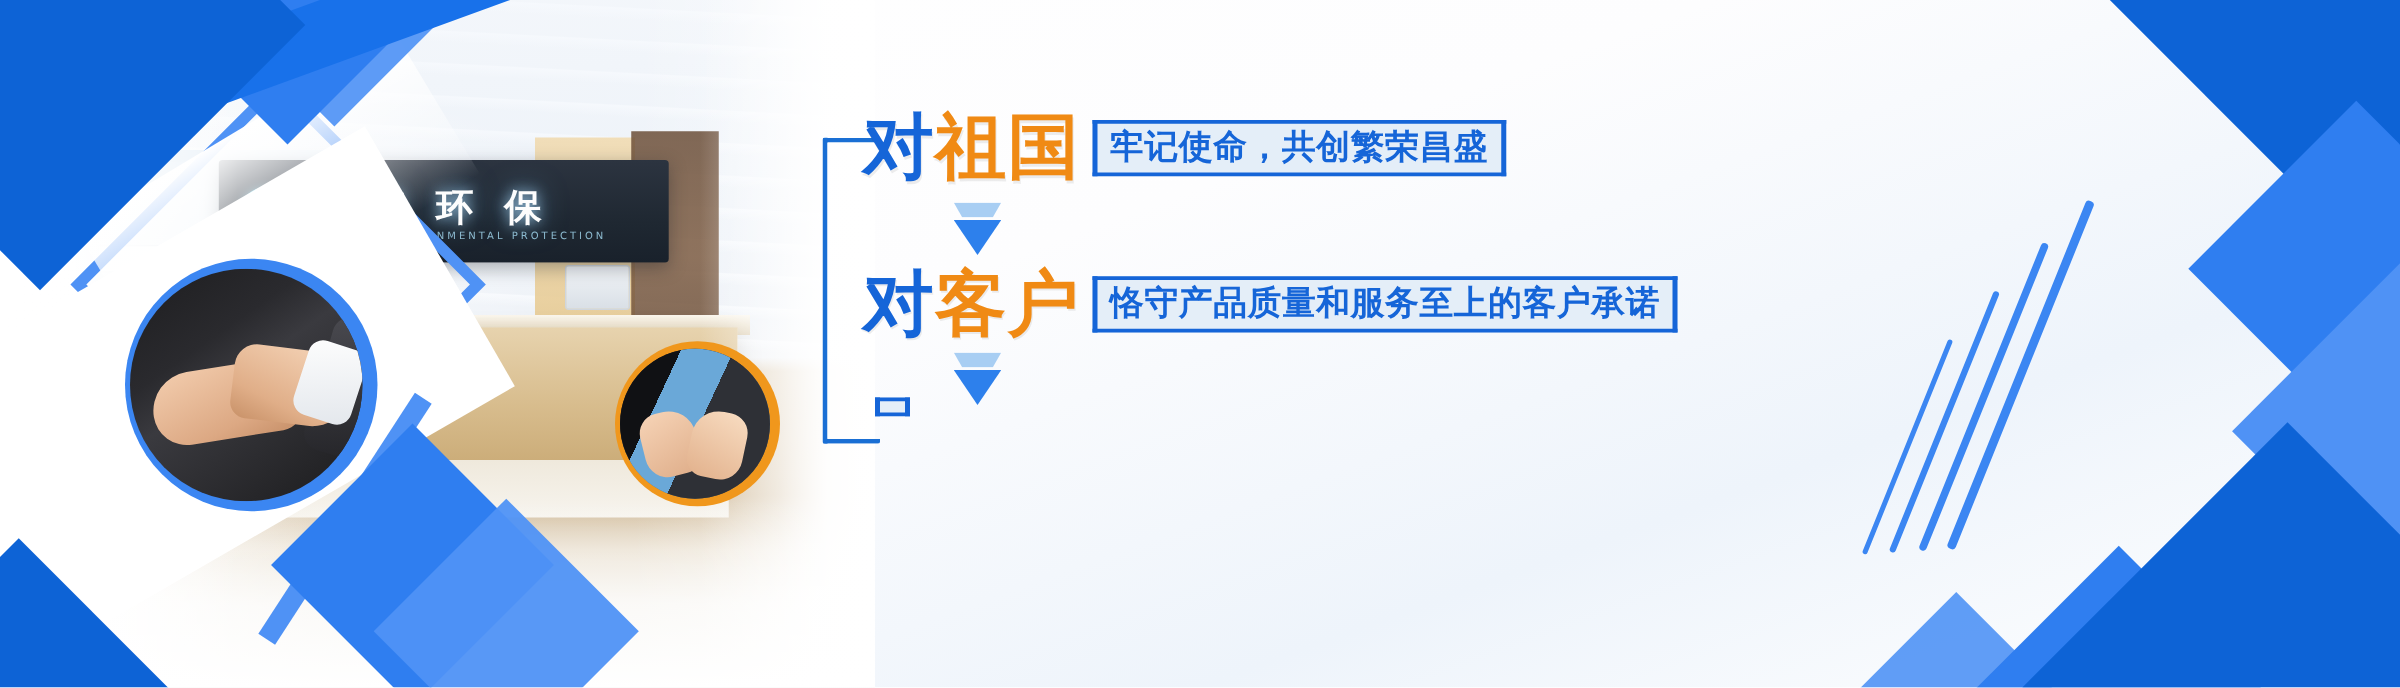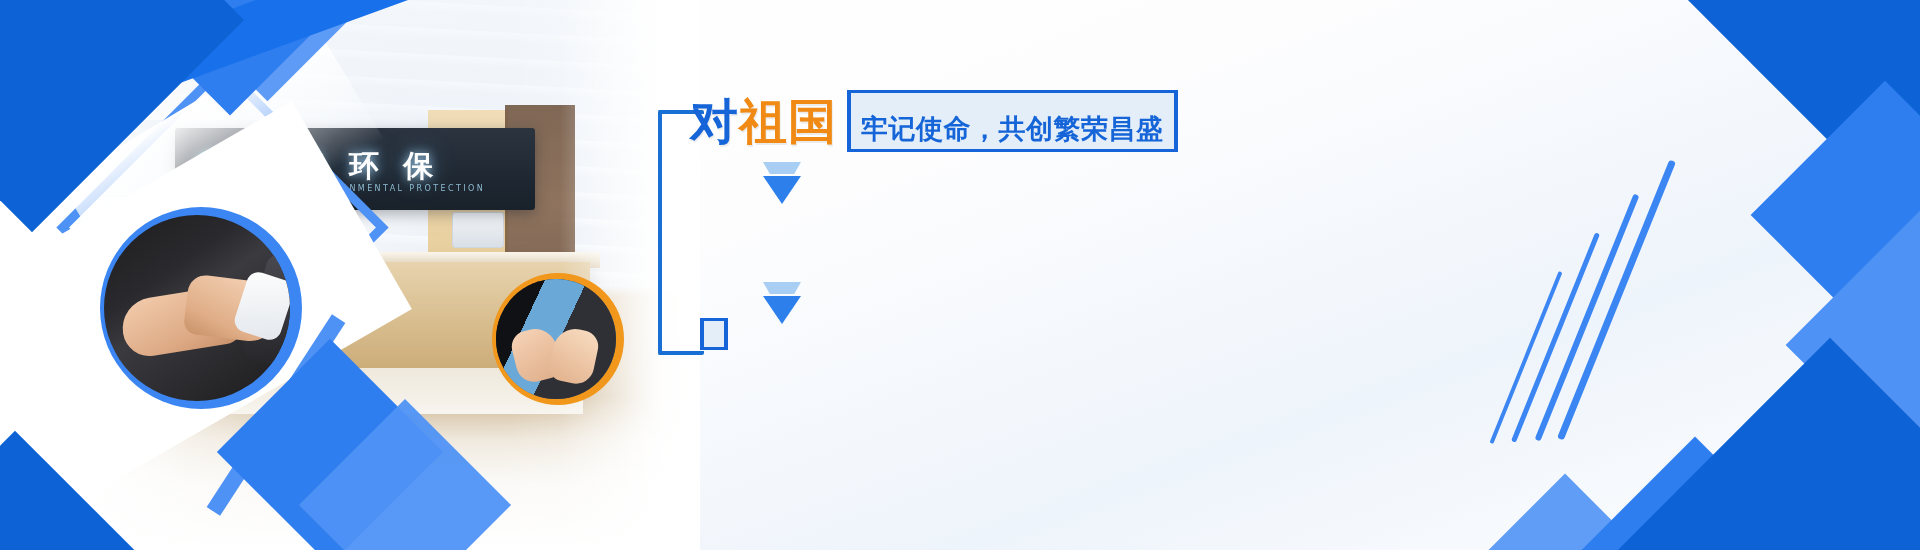--- a/index.html
+++ b/index.html
@@ -290,31 +290,31 @@
   }
   .row{
     position:absolute; left:40px; display:flex; align-items:center; gap:0;
   }
   .row-1{ top:90px; }
   .row-2{ top:215px; }
   .row-3{ top:318px; }
 
   .kw{
     font-family:"DejaVu Sans","Liberation Sans",sans-serif;
-    font-weight:700; font-size:48px; line-height:1;
+    font-weight:700; font-size:57px; line-height:1;
     letter-spacing:1px; white-space:nowrap;
     text-shadow:1px 2px 0 rgba(0,0,0,0.07);
   }
   .kw .b{ color:#1565d8; }
   .kw .o{ color:#f08a14; }
 
   .tag{
     margin-left:10px;
     position:relative;
-    padding:24px 14px 8px 14px;
+    padding:7px 14px 8px 14px;
     background:#e4eef8;
     color:#1565d8;
     font-family:"DejaVu Sans","Liberation Sans",sans-serif;
     font-weight:700; font-size:27px; line-height:1.1;
     white-space:nowrap; letter-spacing:.5px;
   }
   .tag:before{
     content:""; position:absolute; left:0; top:0; bottom:0; width:4px;
     background:#1565d8;
   }
@@ -428,20 +428,26 @@
         <span class="tag-right"></span>
       </span>
     </div>
 
     <div class="arrow arrow-1">
       <span class="cap"></span>
       <span class="tip"></span>
     </div>
 
     <div class="row row-2">
+      <span class="kw"><span class="b">对</span><span class="o">客户</span></span>
+      <span class="tag">
+        <span>恪守产品质量和服务至上的客户承诺</span>
+        <span class="tag-bot"></span>
+        <span class="tag-right"></span>
+      </span>
     </div>
 
     <div class="arrow arrow-2">
       <span class="cap"></span>
       <span class="tip"></span>
     </div>
 
     <div class="row row-3">
       <span class="tag">
         <span class="tag-bot"></span>

